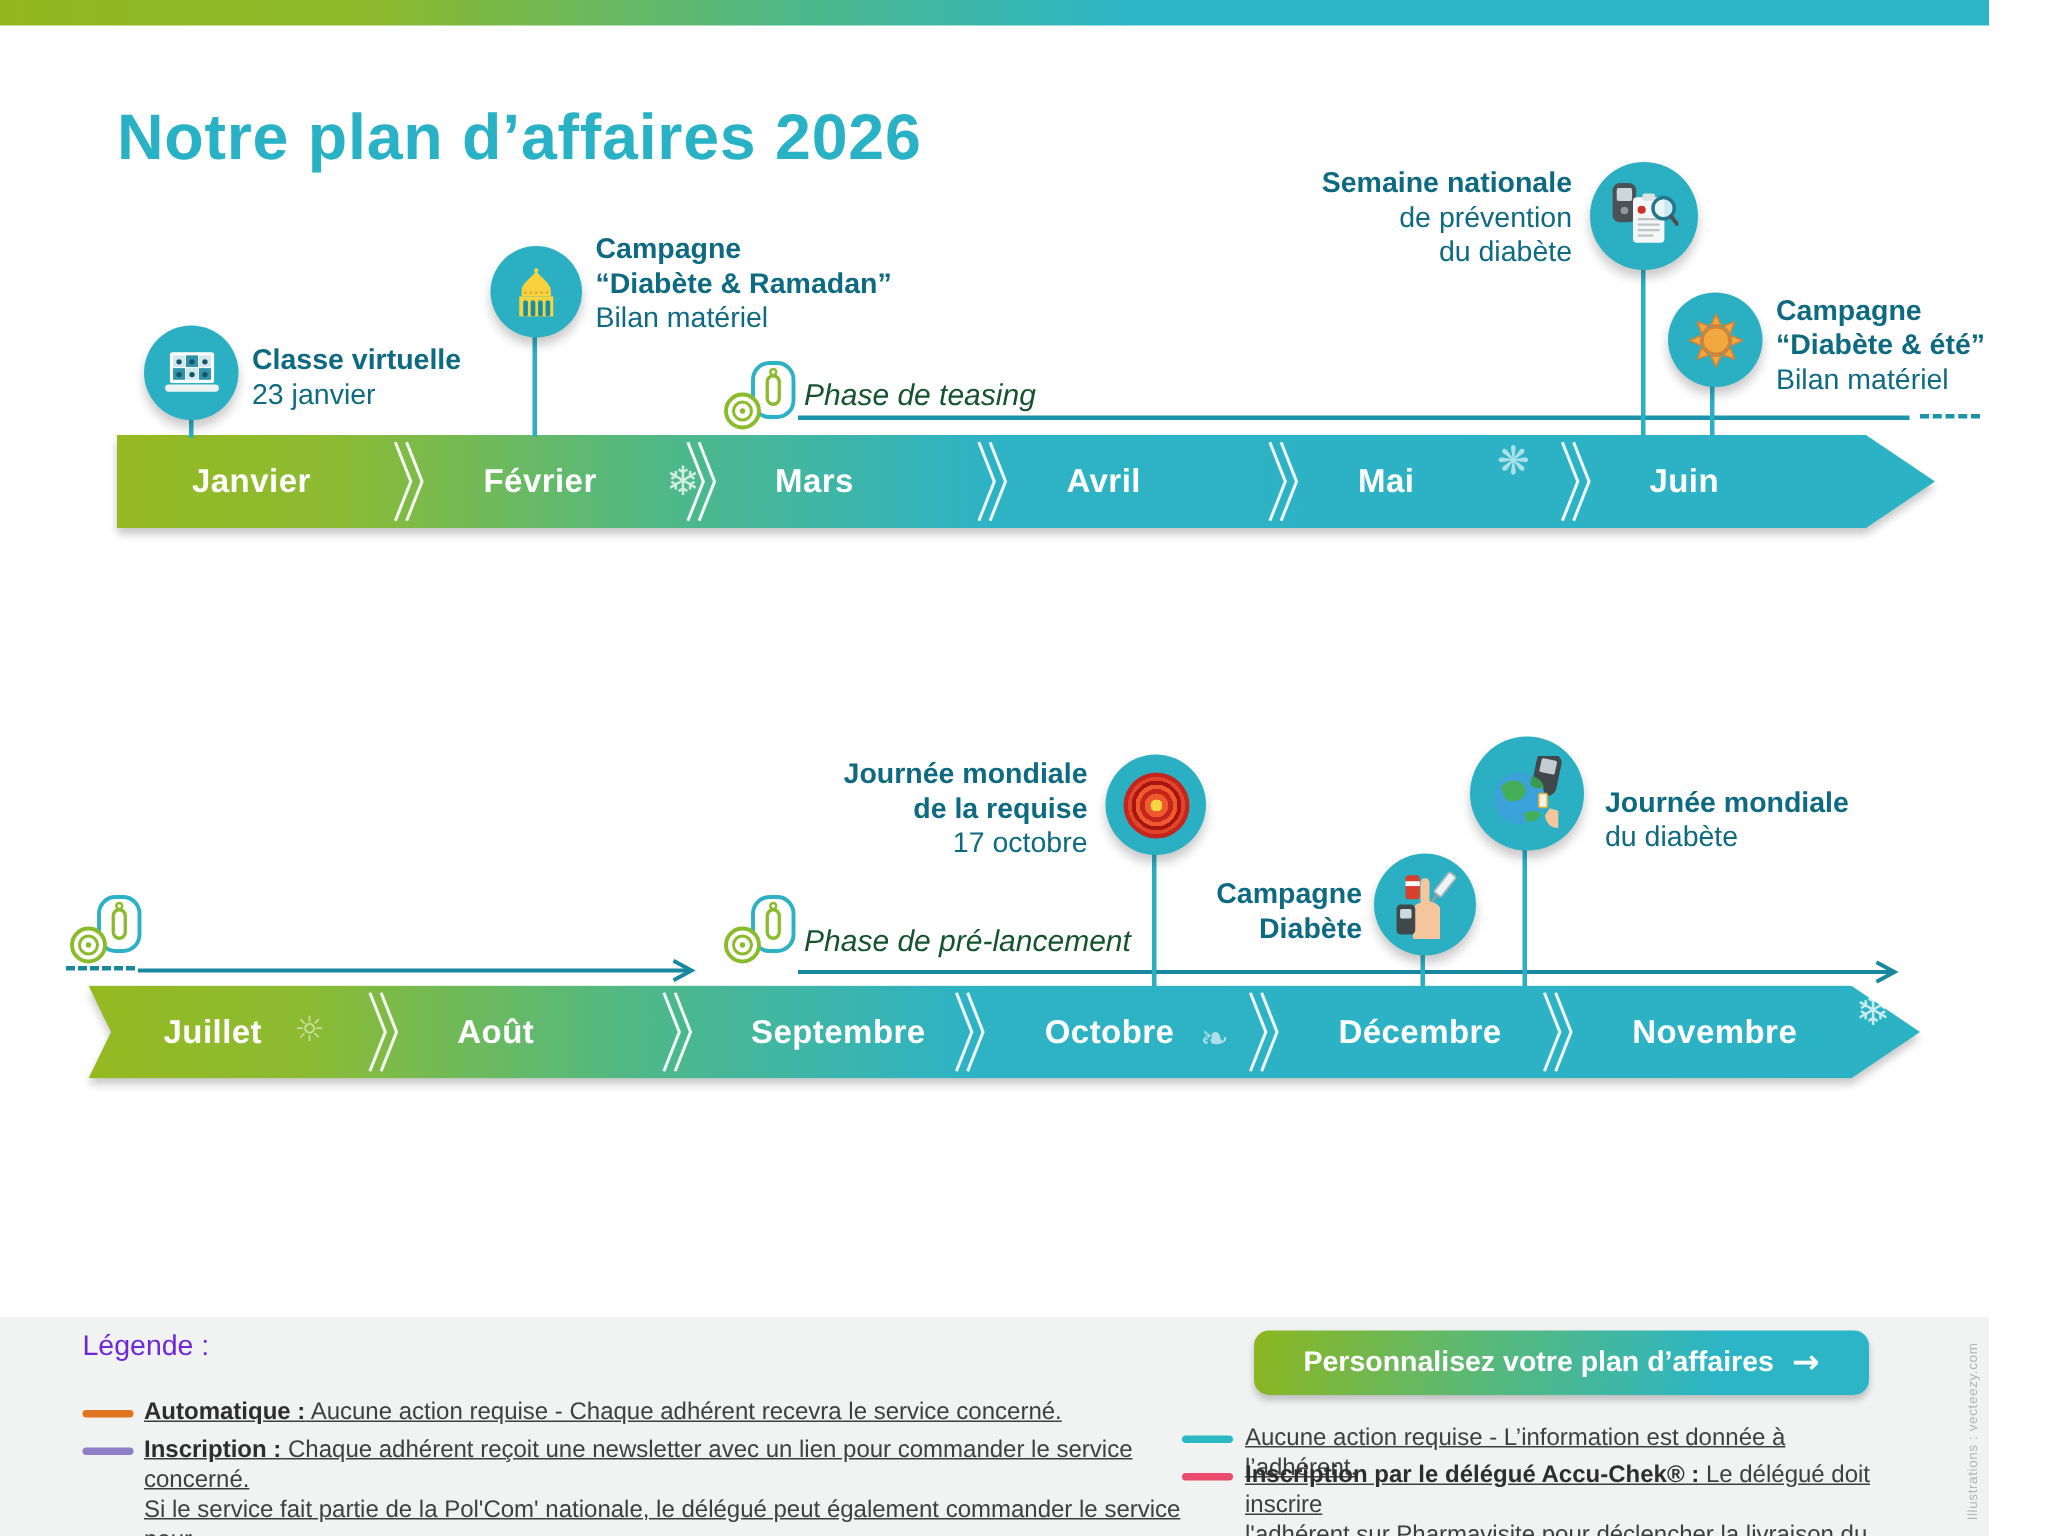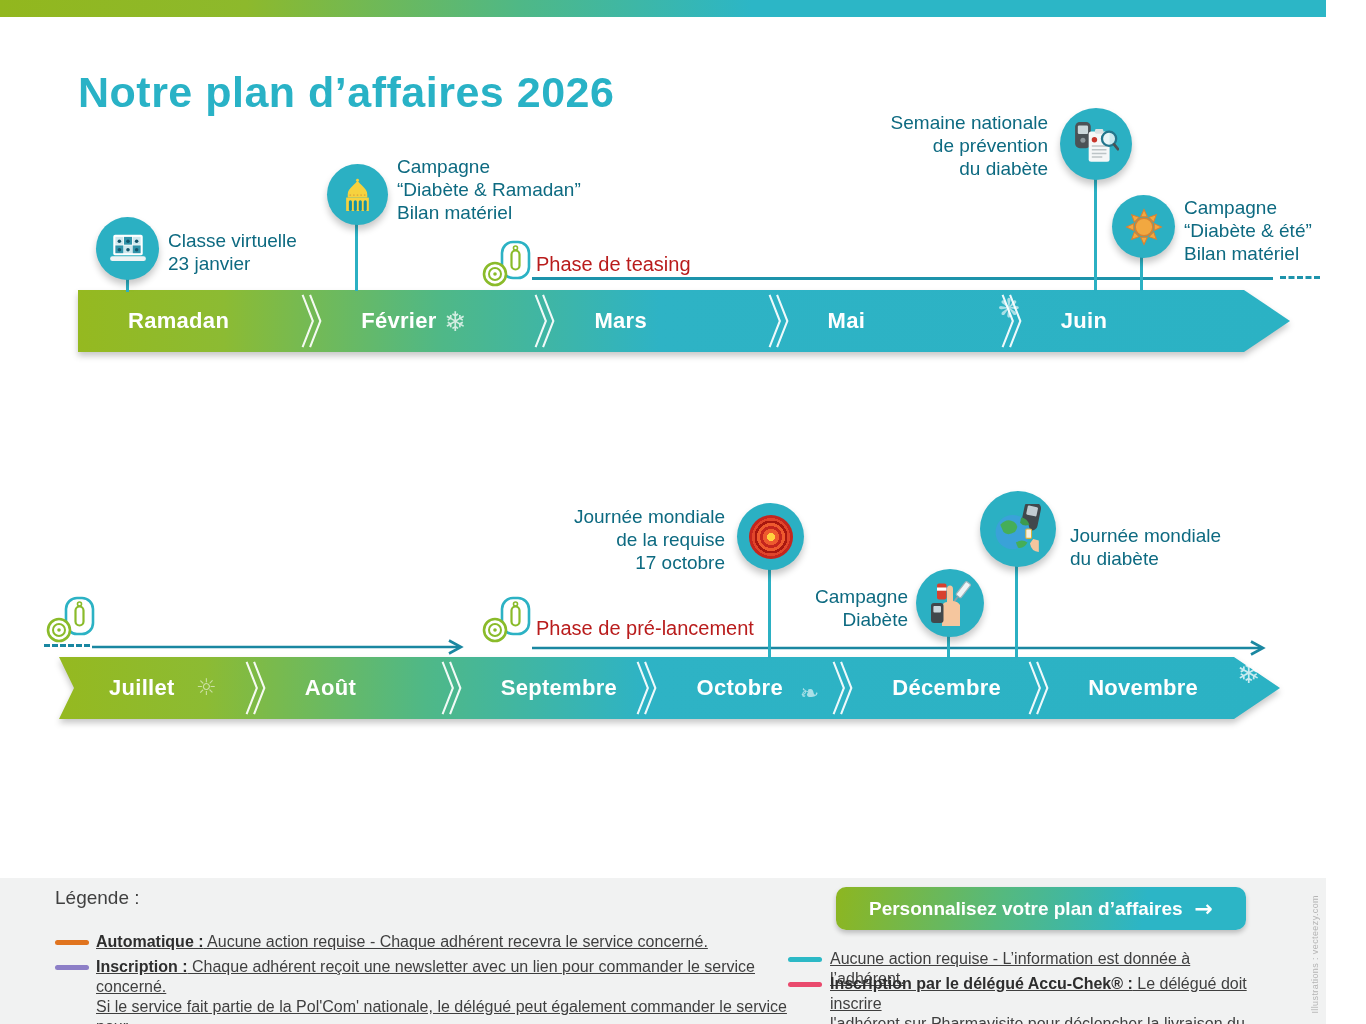--- a/index.html
+++ b/index.html
@@ -18,32 +18,32 @@
   .mcell{flex:1;position:relative;display:flex;align-items:center;}
   .mlabel{margin-left:50px;color:#ffffff;font-size:22px;font-weight:600;letter-spacing:.3px;}
   .chev{position:absolute;left:-12px;top:2px;height:58px;width:24px;}
   .chev path{stroke:#ffffff;stroke-width:2.2;fill:none;opacity:.92;}
   .deco{position:absolute;z-index:4;font-family:"DejaVu Sans",sans-serif;color:#ffffff;line-height:1;}
   
   .evcircle{position:absolute;z-index:3;border-radius:50%;background:#2bb0c3;
         box-shadow:0 5px 7px rgba(0,0,0,.22);display:flex;align-items:center;justify-content:center;overflow:hidden;}
   .conn{position:absolute;width:3px;background:#2bb0c3;z-index:2;}
   .evlabel{position:absolute;z-index:3;font-size:19px;line-height:23px;color:#0d6a81;}
-  .evlabel .b{font-weight:normal;}
+  .evlabel .b{font-weight:bold;}
   .ra{text-align:right;}
-  .phase-text{position:absolute;z-index:3;font-size:20px;color:#b91c1c;}
+  .phase-text{position:absolute;z-index:3;font-size:20px;font-style:italic;color:#14532d;}
   .tease-line{position:absolute;height:3px;background:#1d93ab;z-index:2;}
   .dashline{position:absolute;border-top:3px dashed #1d93ab;z-index:2;}
   .arrowsvg{position:absolute;z-index:2;}
   .painring{width:44px;height:44px;border-radius:50%;
      background:radial-gradient(circle,#ffd23f 0 4px,#ee5a2e 4px 8px,#c4251d 8px 11px,
      #ee5a2e 11px 14px,#a8170f 14px 16.5px,#e0452b 16.5px 19px,#c4251d 19px 22px);}
   
   .band{position:absolute;left:0;top:878px;width:1366px;height:146px;background:#f1f2f2;}
-  .lheading{position:absolute;font-size:19px;color:#404040;}
+  .lheading{position:absolute;font-size:19px;color:#6d28d9;}
   .swatch{position:absolute;width:34px;height:5px;border-radius:3px;}
   .ltext{position:absolute;font-size:16px;line-height:20px;color:#3f3f3f;text-decoration:underline;}
   .ltext b{color:#2e2e2e;}
   .cta{position:absolute;left:836px;top:887px;width:410px;height:43px;border:none;cursor:pointer;
      border-radius:10px;display:flex;align-items:center;justify-content:center;gap:12px;
      background:linear-gradient(100deg,#8db620 0%,#55b97e 40%,#2cb5c6 75%);
      color:#ffffff;font-family:"Liberation Sans",sans-serif;font-size:19px;font-weight:bold;
      box-shadow:0 3px 5px rgba(0,0,0,.22);}
   .cta .arr{font-size:22px;font-weight:bold;font-family:"DejaVu Sans",sans-serif;}
   .credit{position:absolute;right:6px;bottom:10px;writing-mode:vertical-rl;transform:rotate(180deg);
@@ -165,35 +165,42 @@
   <div class="conn" style="left:1140px;top:257px;height:34px;"></div>
   <div class="evlabel" style="left:1184px;top:196px;">
     <div class="b">Campagne</div>
     <div class="b">“Diabète &amp; été”</div>
     <div>Bilan matériel</div>
   </div>
 
   <div class="barwrap" style="left:78px;top:290px;">
     <div class="bar bar1">
       <div class="mcell">
-          <span class="mlabel">Ramadan</span>
+          <span class="mlabel">Janvier</span>
         </div>
       <div class="mcell">
           <svg class="chev" viewBox="0 0 24 62">
             <path d="M3 3 L14 31 L3 59"></path>
             <path d="M11 3 L22 31 L11 59"></path>
           </svg>
           <span class="mlabel">Février</span>
         </div>
       <div class="mcell">
           <svg class="chev" viewBox="0 0 24 62">
             <path d="M3 3 L14 31 L3 59"></path>
             <path d="M11 3 L22 31 L11 59"></path>
           </svg>
           <span class="mlabel">Mars</span>
+        </div>
+      <div class="mcell">
+          <svg class="chev" viewBox="0 0 24 62">
+            <path d="M3 3 L14 31 L3 59"></path>
+            <path d="M11 3 L22 31 L11 59"></path>
+          </svg>
+          <span class="mlabel">Avril</span>
         </div>
       <div class="mcell">
           <svg class="chev" viewBox="0 0 24 62">
             <path d="M3 3 L14 31 L3 59"></path>
             <path d="M11 3 L22 31 L11 59"></path>
           </svg>
           <span class="mlabel">Mai</span>
         </div>
       <div class="mcell">
           <svg class="chev" viewBox="0 0 24 62">

